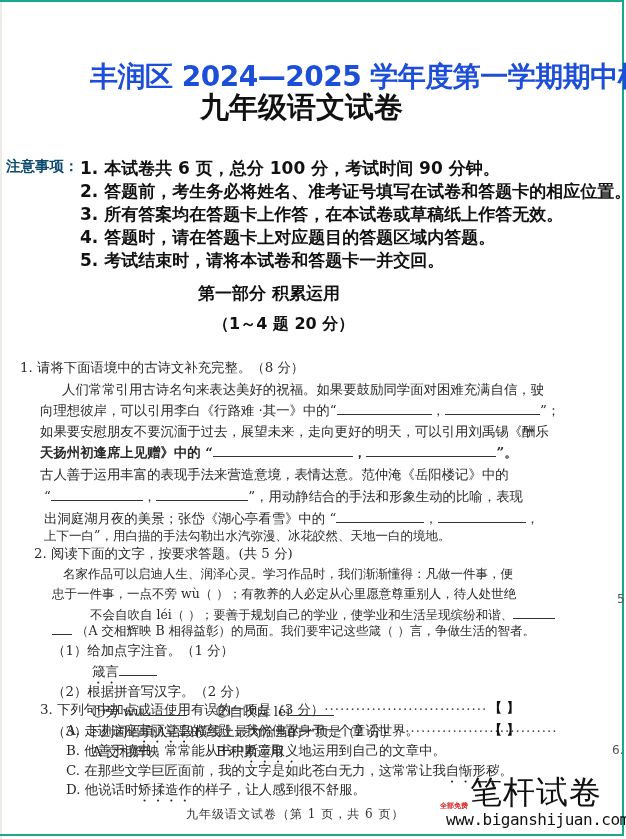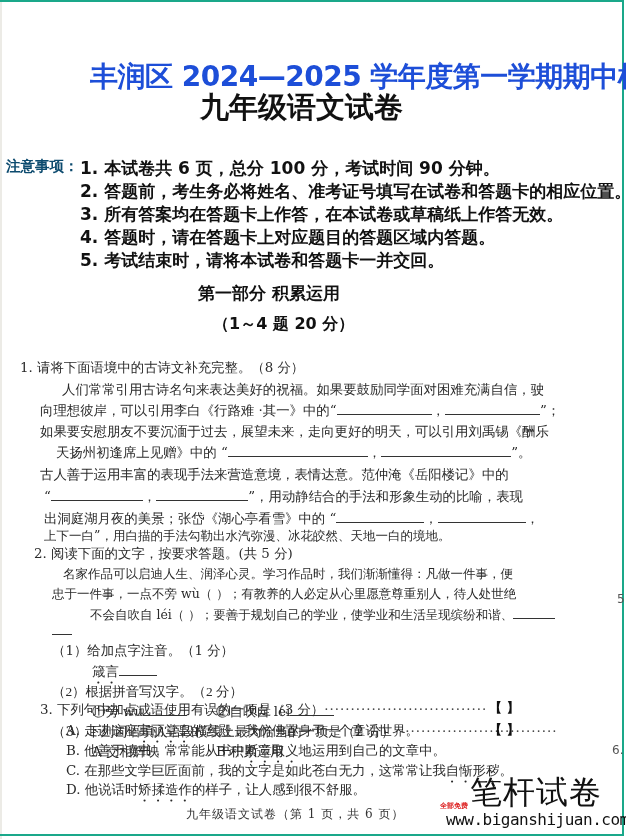--- a/index.html
+++ b/index.html
@@ -54,48 +54,48 @@
 
 <div class="abs sec1 sans">第一部分  积累运用</div>
 <div class="abs sec2 sans">（1～4 题    20 分）</div>
 
 <div class="abs body" style="left:20px; top:359px;">1.  请将下面语境中的古诗文补充完整。（8 分）</div>
 <div class="abs body" style="left:62px; top:381px;">人们常常引用古诗名句来表达美好的祝福。如果要鼓励同学面对困难充满自信，驶</div>
 <div class="abs body" style="left:40px; top:402px;">
   <span>向理想彼岸，可以引用李白《行路难 ·其一》中的“</span><span class="blank" style="width:95px;"></span>，<span class="blank" style="width:95px;"></span>”；
 </div>
 <div class="abs body" style="left:40px; top:423px;">如果要安慰朋友不要沉湎于过去，展望未来，走向更好的明天，可以引用刘禹锡《酬乐</div>
-<div class="abs body" style="left:56px; top:444px;">
+<div class="abs body" style="left:40px; top:444px;font-weight:bold;">
   <span>天扬州初逢席上见赠》中的 “</span><span class="blank" style="width:140px;"></span>，<span class="blank" style="width:130px;"></span>”。
 </div>
 <div class="abs body" style="left:40px; top:466px;">古人善于运用丰富的表现手法来营造意境，表情达意。范仲淹《岳阳楼记》中的</div>
 <div class="abs body" style="left:44px; top:488px;">
   “<span class="blank" style="width:92px;"></span>，<span class="blank" style="width:92px;"></span><span>”，用动静结合的手法和形象生动的比喻，表现</span>
 </div>
 <div class="abs body" style="left:44px; top:510px;">
   <span>出洞庭湖月夜的美景；张岱《湖心亭看雪》中的 “</span><span class="blank" style="width:88px;"></span>，<span class="blank" style="width:88px;"></span>，
 </div>
 <div class="abs body" style="left:44px; top:528px; font-size:12.5px;">上下一白”，用白描的手法勾勒出水汽弥漫、冰花皎然、天地一白的境地。</div>
 
 <div class="abs body" style="left:34px; top:545px;">2.  阅读下面的文字，按要求答题。(共 5 分)</div>
 <div class="abs body" style="left:63px; top:566px; font-size:12.5px;">名家作品可以启迪人生、润泽心灵。学习作品时，我们渐渐懂得：凡做一件事，便</div>
 <div class="abs body" style="left:52px; top:586px; font-size:12.5px;">忠于一件事，一点不旁 wù（    ）；有教养的人必定从心里愿意尊重别人，待人处世绝</div>
 <div class="abs body" style="left:52px; top:606px; font-size:12.5px;margin-left:38px;">
   <span>不会自吹自 léi（   ）；要善于规划自己的学业，使学业和生活呈现缤纷和谐、</span><span class="blank" style="width:42px;"></span>
 </div>
 
 <div class="abs body" style="left:52px; top:622px; font-size:12.5px;">
-  <span class="blank" style="width:20px;"></span> 
+  <span class="blank" style="width:20px;"></span> <span>（A 交相辉映   B 相得益彰）的局面。我们要牢记这些箴（   ）言，争做生活的智者。</span>
 </div>
 
 <div class="abs body" style="left:52px; top:642px;">（1）给加点字注音。（1 分）</div>
 <div class="abs body" style="left:92px; top:663px;">
   <span class="emph">箴言</span><span class="blank" style="width:38px;"></span>
 </div>
-<div class="abs body" style="left:52px; top:683px;font-family:Liberation Serif, serif;">（2）根据拼音写汉字。（2 分）</div>
+<div class="abs body" style="left:52px; top:683px;">（2）根据拼音写汉字。（2 分）</div>
 <div class="abs body" style="left:92px; top:703px;">
   <span>①旁 wù</span><span class="blank" style="width:44px;"></span>
 </div>
 <div class="abs body" style="left:216px; top:703px;">
   <span>②自吹自 léi</span><span class="blank" style="width:44px;"></span>
 </div>
 <div class="abs body" style="left:52px; top:723px;">
   <span>（3）下列词语填入语段横线上最为恰当的一项是（2 分）</span><span class="dots">·······························</span>
 </div>
 <div class="abs bracket" style="left:489px; top:721px; font-size:13px;">【      】</div>

